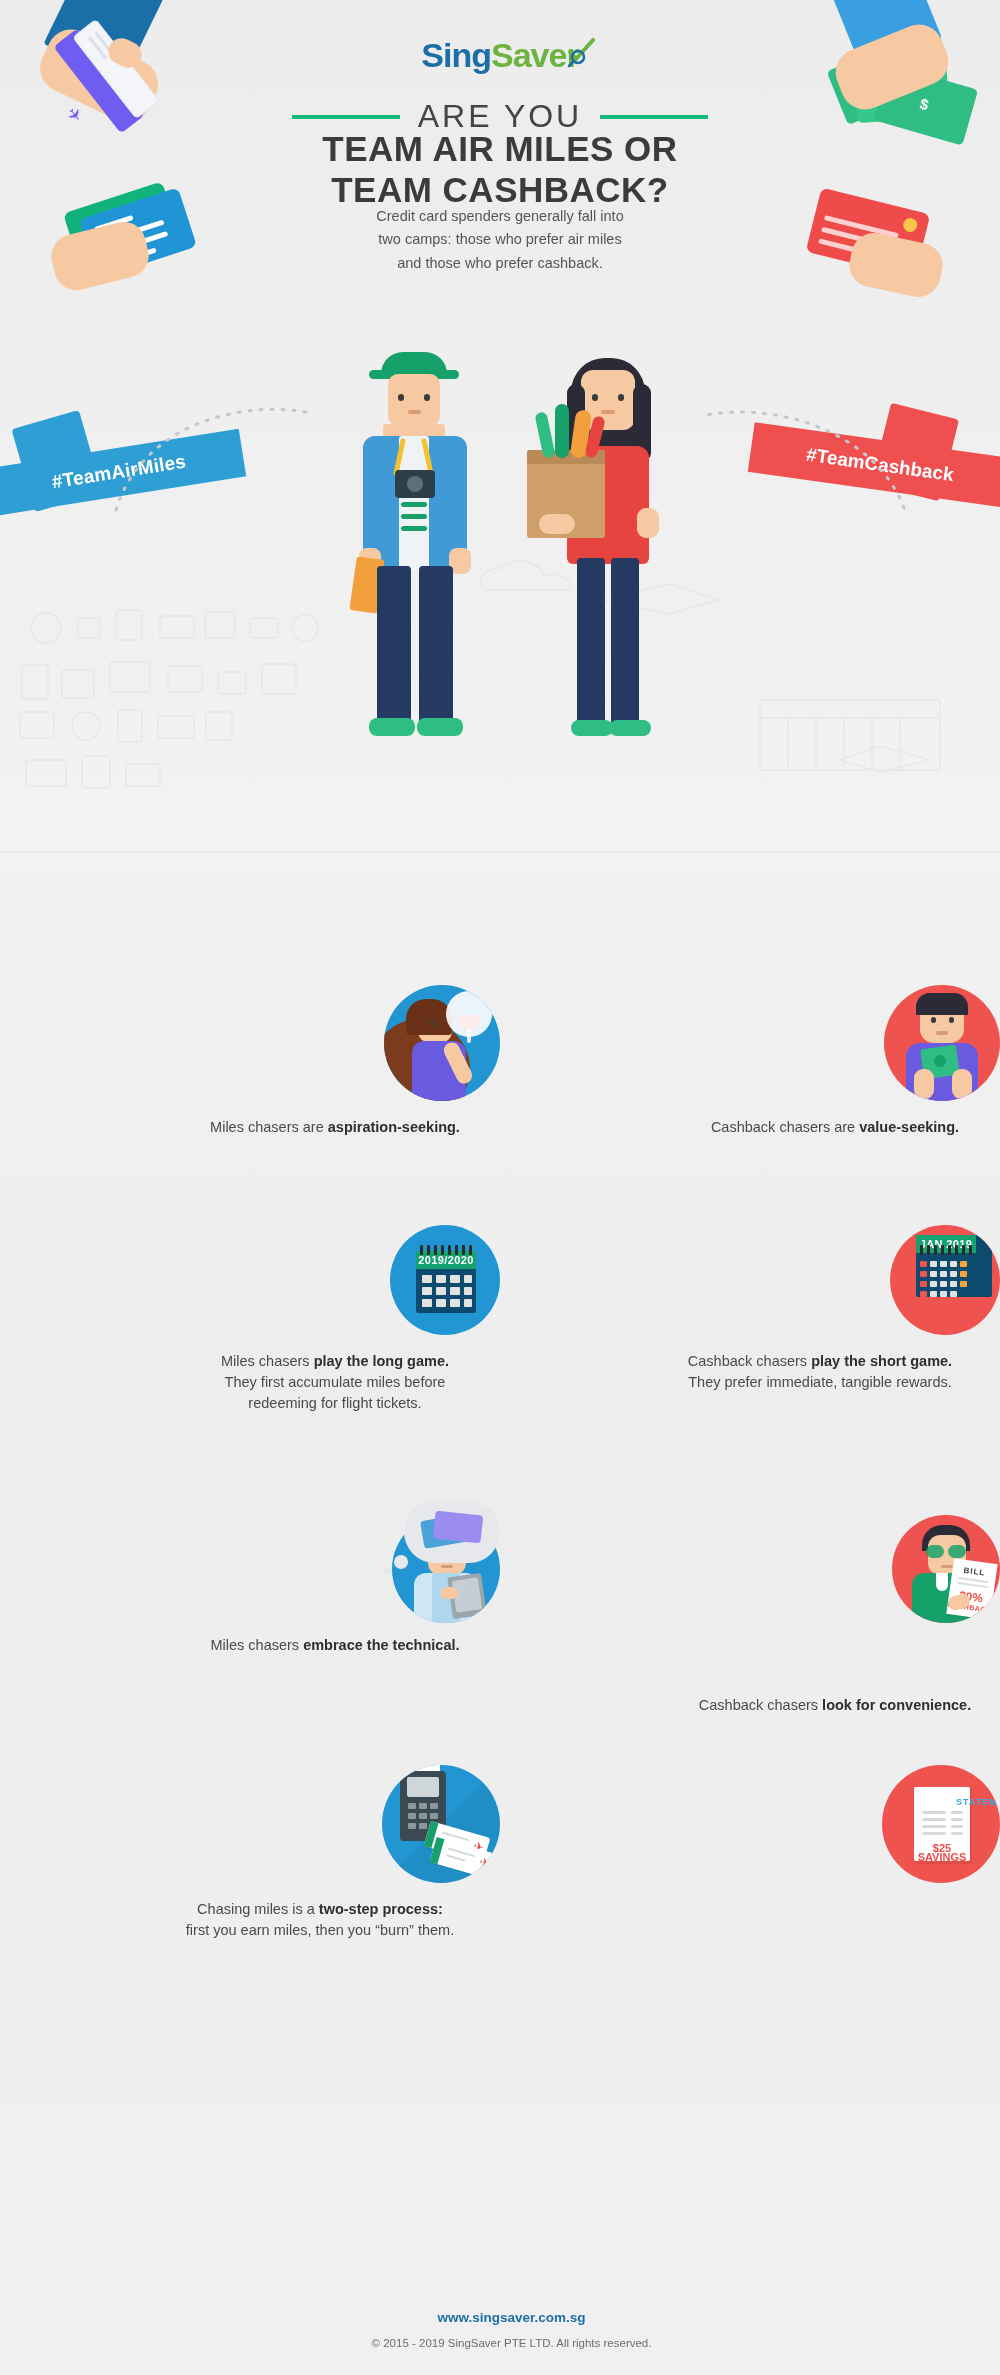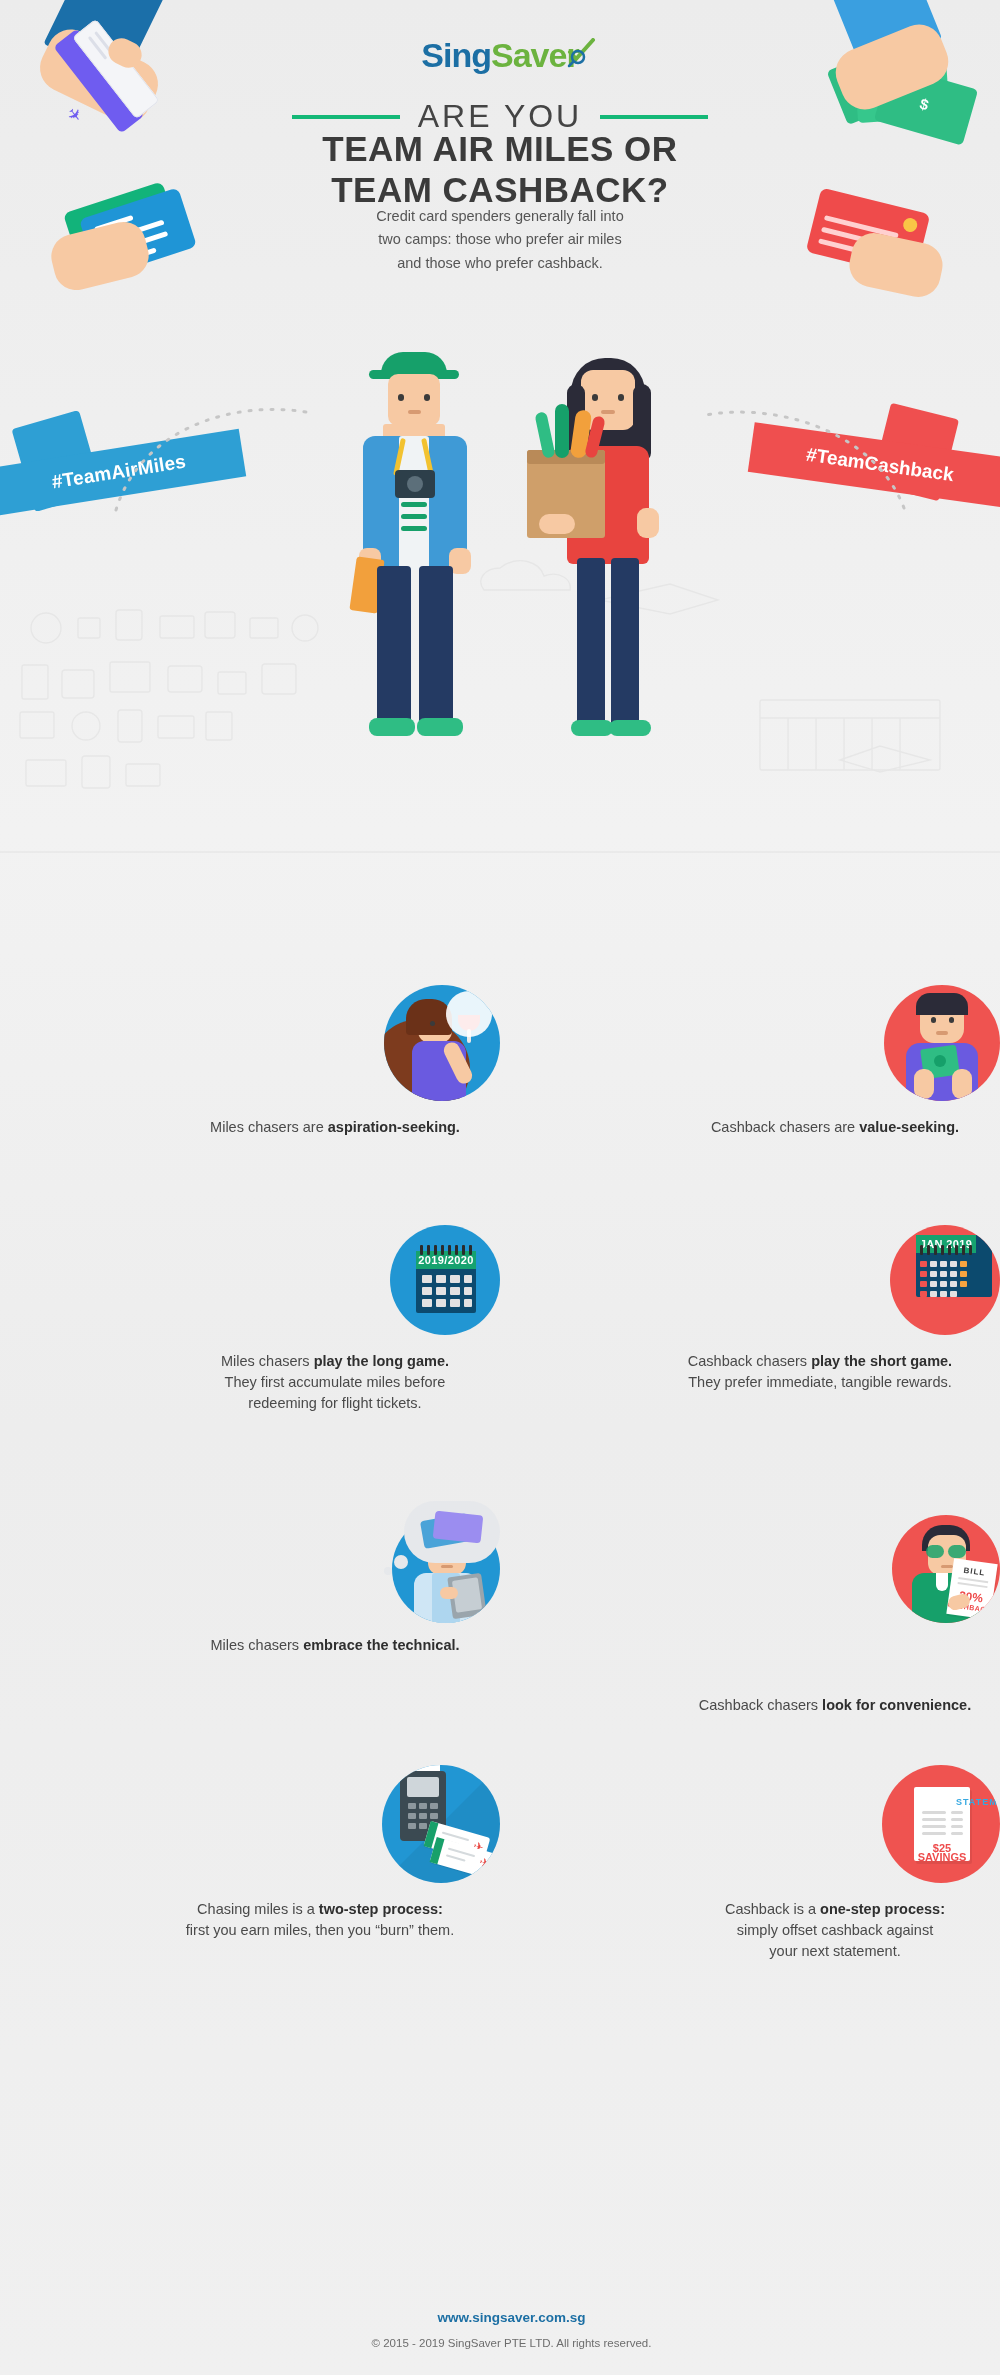--- a/index.html
+++ b/index.html
@@ -543,25 +543,20 @@
             <div class="doc-line" style="left:8px;top:38px;width:24px;"></div>
             <div class="doc-line" style="left:8px;top:45px;width:24px;"></div>
             <div class="doc-line" style="left:37px;top:24px;width:12px;"></div>
             <div class="doc-line" style="left:37px;top:31px;width:12px;"></div>
             <div class="doc-line" style="left:37px;top:38px;width:12px;"></div>
             <div class="doc-line" style="left:37px;top:45px;width:12px;"></div>
             <div class="doc-amt" style="top:55px;">$25</div>
             <div class="doc-amt" style="top:64px;">SAVINGS</div>
           </div>
         </div>
-        <div class="cap-text">
-          <div><span>Cashback is a </span><b>one-step process:</b></div>
-          <div>simply offset cashback against</div>
-          <div>your next statement.</div>
-        </div>
       </div>
     </div>
   </div>
 
   <div class="footer">
     <div class="site">www.singsaver.com.sg</div>
     <div class="copyright">© 2015 - 2019 SingSaver PTE LTD. All rights reserved.</div>
   </div>
 
 </div>

